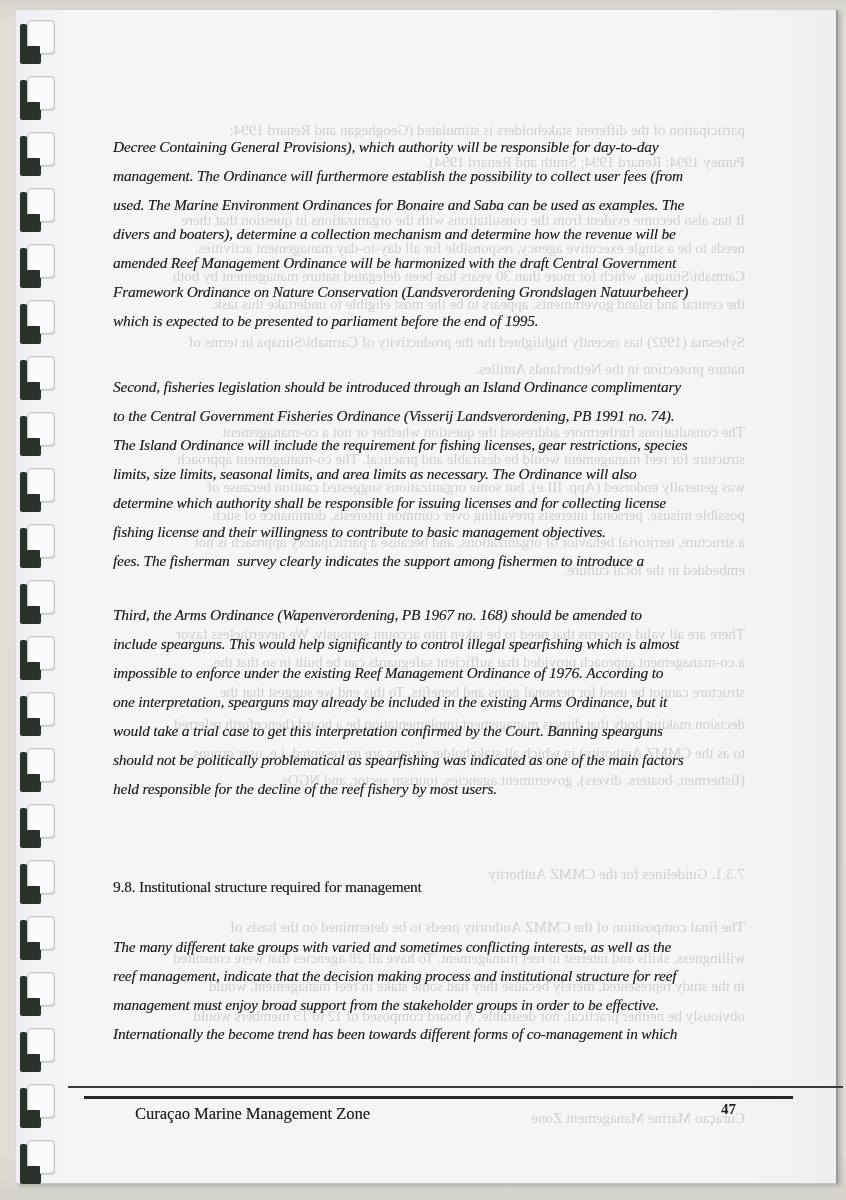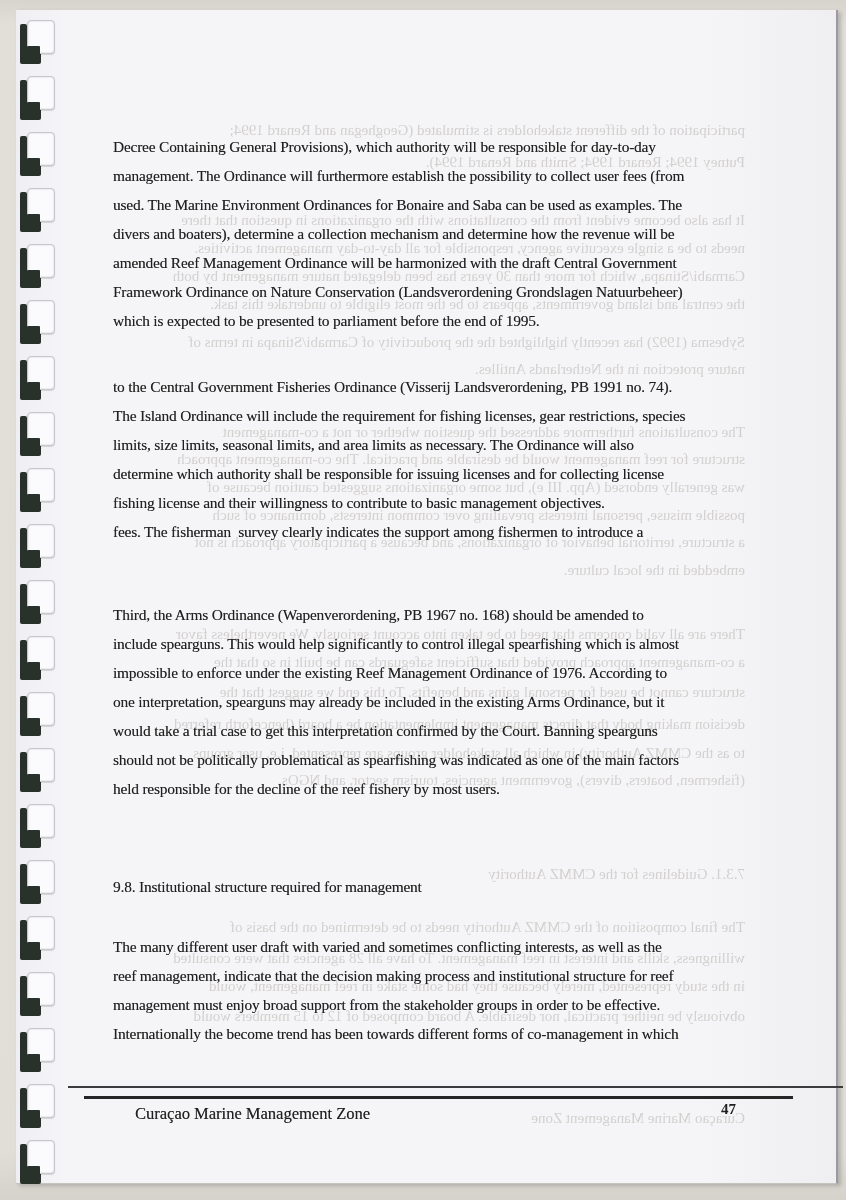--- a/index.html
+++ b/index.html
@@ -31,21 +31,21 @@
     opacity:0.32;
     filter: blur(0.5px);
   }
   .text-layer { position:absolute; left:0; top:0; width:846px; height:1200px; }
   .para, .heading {
     position:absolute; left:113px; width:660px;
     font-size:15.3px; letter-spacing:-0.15px;
     color: var(--ink, #20201f);
     text-shadow: 0.2px 0.2px 0.3px rgba(40,40,40,0.5);
   }
-  .para .line, .heading .line { white-space:pre; height:29px; line-height:29px; }
+  .para .line, .heading .line { white-space:pre; height:29px; line-height:29px;font-style:italic; }
   .heading { white-space:pre; height:29px; line-height:29px; }
   .footer-rule-a {
     position:absolute; left:68px; top:1086px; width:775px; height:2px;
     background:#3c3c3c;
   }
   .footer-rule-b {
     position:absolute; left:84px; top:1096px; width:709px; height:3px;
     background:#262626;
   }
   .footer-title {
@@ -117,39 +117,40 @@
     <div class="para" style="top:132px">
         <div class="line">Decree Containing General Provisions), which authority will be responsible for day-to-day</div>
         <div class="line">management. The Ordinance will furthermore establish the possibility to collect user fees (from</div>
         <div class="line">used. The Marine Environment Ordinances for Bonaire and Saba can be used as examples. The</div>
         <div class="line">divers and boaters), determine a collection mechanism and determine how the revenue will be</div>
         <div class="line">amended Reef Management Ordinance will be harmonized with the draft Central Government</div>
         <div class="line">Framework Ordinance on Nature Conservation (Landsverordening Grondslagen Natuurbeheer)</div>
         <div class="line">which is expected to be presented to parliament before the end of 1995.</div>
       </div>
     <div class="para" style="top:372px">
+        <div class="line">Second, fisheries legislation should be introduced through an Island Ordinance complimentary</div>
         <div class="line">to the Central Government Fisheries Ordinance (Visserij Landsverordening, PB 1991 no. 74).</div>
         <div class="line">The Island Ordinance will include the requirement for fishing licenses, gear restrictions, species</div>
         <div class="line">limits, size limits, seasonal limits, and area limits as necessary. The Ordinance will also</div>
         <div class="line">determine which authority shall be responsible for issuing licenses and for collecting license</div>
         <div class="line">fishing license and their willingness to contribute to basic management objectives.</div>
         <div class="line">fees. The fisherman  survey clearly indicates the support among fishermen to introduce a</div>
       </div>
     <div class="para" style="top:600px">
         <div class="line">Third, the Arms Ordinance (Wapenverordening, PB 1967 no. 168) should be amended to</div>
         <div class="line">include spearguns. This would help significantly to control illegal spearfishing which is almost</div>
         <div class="line">impossible to enforce under the existing Reef Management Ordinance of 1976. According to</div>
         <div class="line">one interpretation, spearguns may already be included in the existing Arms Ordinance, but it</div>
         <div class="line">would take a trial case to get this interpretation confirmed by the Court. Banning spearguns</div>
         <div class="line">should not be politically problematical as spearfishing was indicated as one of the main factors</div>
         <div class="line">held responsible for the decline of the reef fishery by most users.</div>
       </div>
     <div class="heading" style="top:872px">9.8. Institutional structure required for management</div>
     <div class="para" style="top:932px">
-        <div class="line">The many different user draft with varied and sometimes conflicting interests, as well as the</div>
+        <div class="line">The many different take groups with varied and sometimes conflicting interests, as well as the</div>
         <div class="line">reef management, indicate that the decision making process and institutional structure for reef</div>
         <div class="line">management must enjoy broad support from the stakeholder groups in order to be effective.</div>
         <div class="line">Internationally the become trend has been towards different forms of co-management in which</div>
       </div>
 
     <div class="footer-rule-a"></div>
     <div class="footer-rule-b"></div>
     <div class="footer-title">Curaçao Marine Management Zone</div>
     <div class="page-number">47</div>
   </div>

